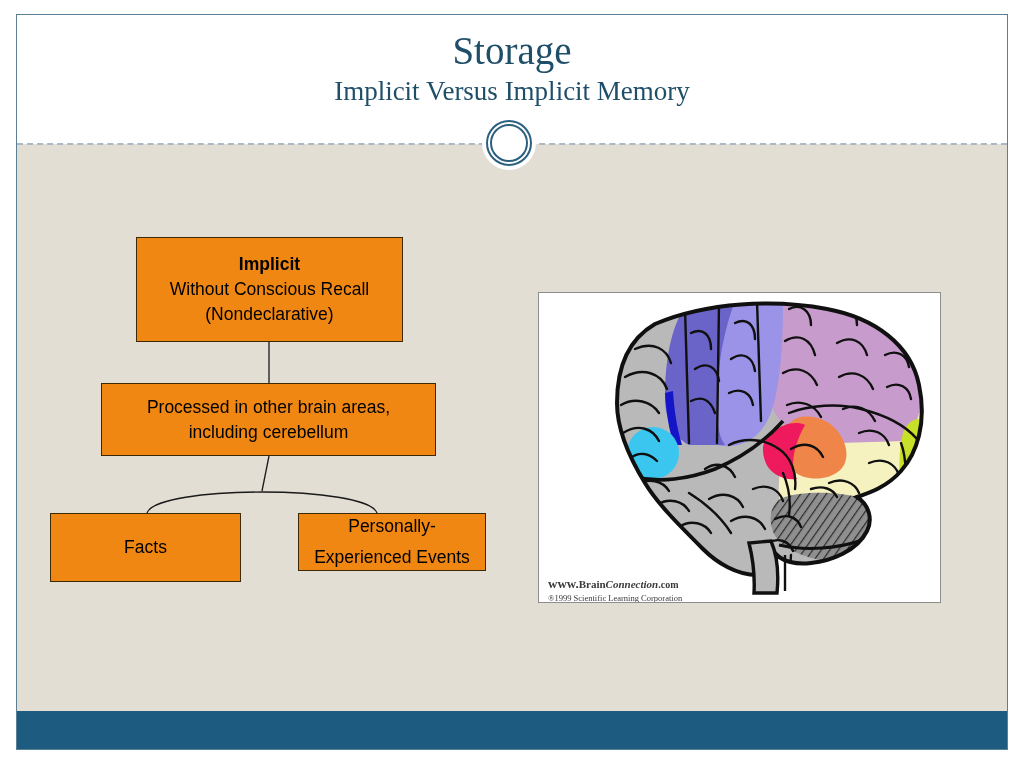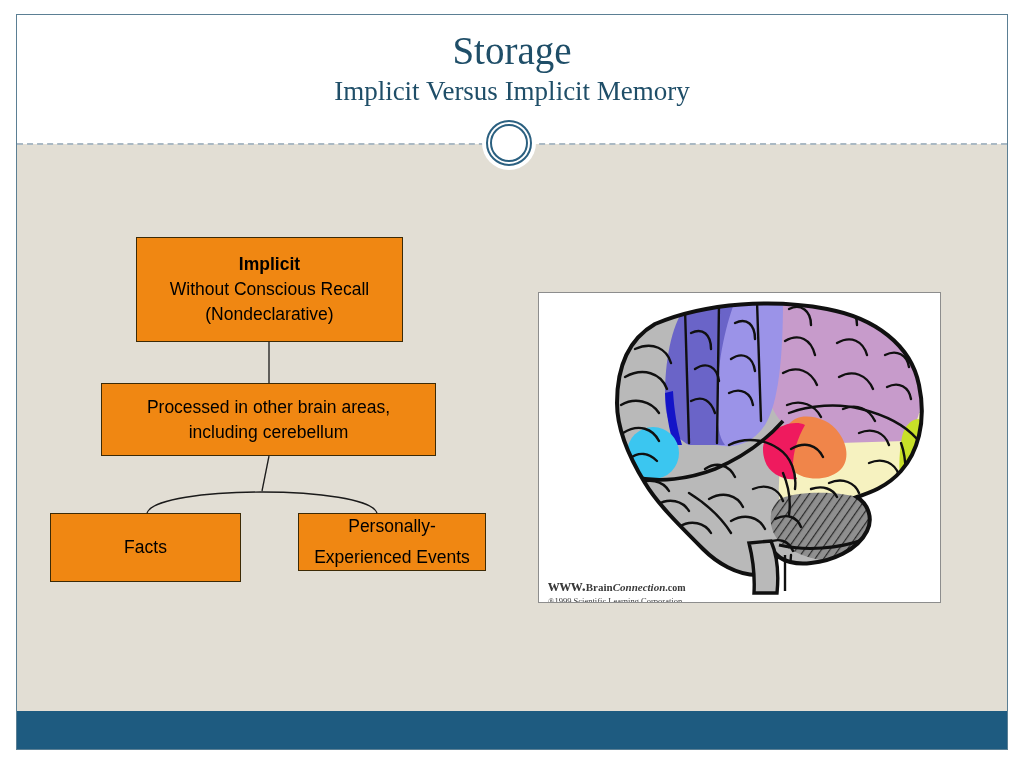--- a/index.html
+++ b/index.html
@@ -167,21 +167,21 @@
   #brain-svg { position: absolute; left: 0; top: 0; }
   #brain-credit {
     position: absolute;
     left: 9px;
     top: 284px;
     font-family: "Liberation Serif", serif;
     color: #3a3a3a;
     line-height: 1.15;
   }
   #brain-credit .l1 { font-size: 11px; font-weight: bold; }
-  #brain-credit .l1 .www { font-size: 16px; }
+  #brain-credit .l1 .www { font-size: 13px; }
   #brain-credit .l1 .it { font-style: italic; }
   #brain-credit .l1 .com { font-weight: bold; font-size: 10px; }
   #brain-credit .l2 { font-size: 8.5px; margin-top: 2px; }
 </style>
 </head>
 <body>
 
 <div id="slide">
 
   <div id="header-band"></div>

